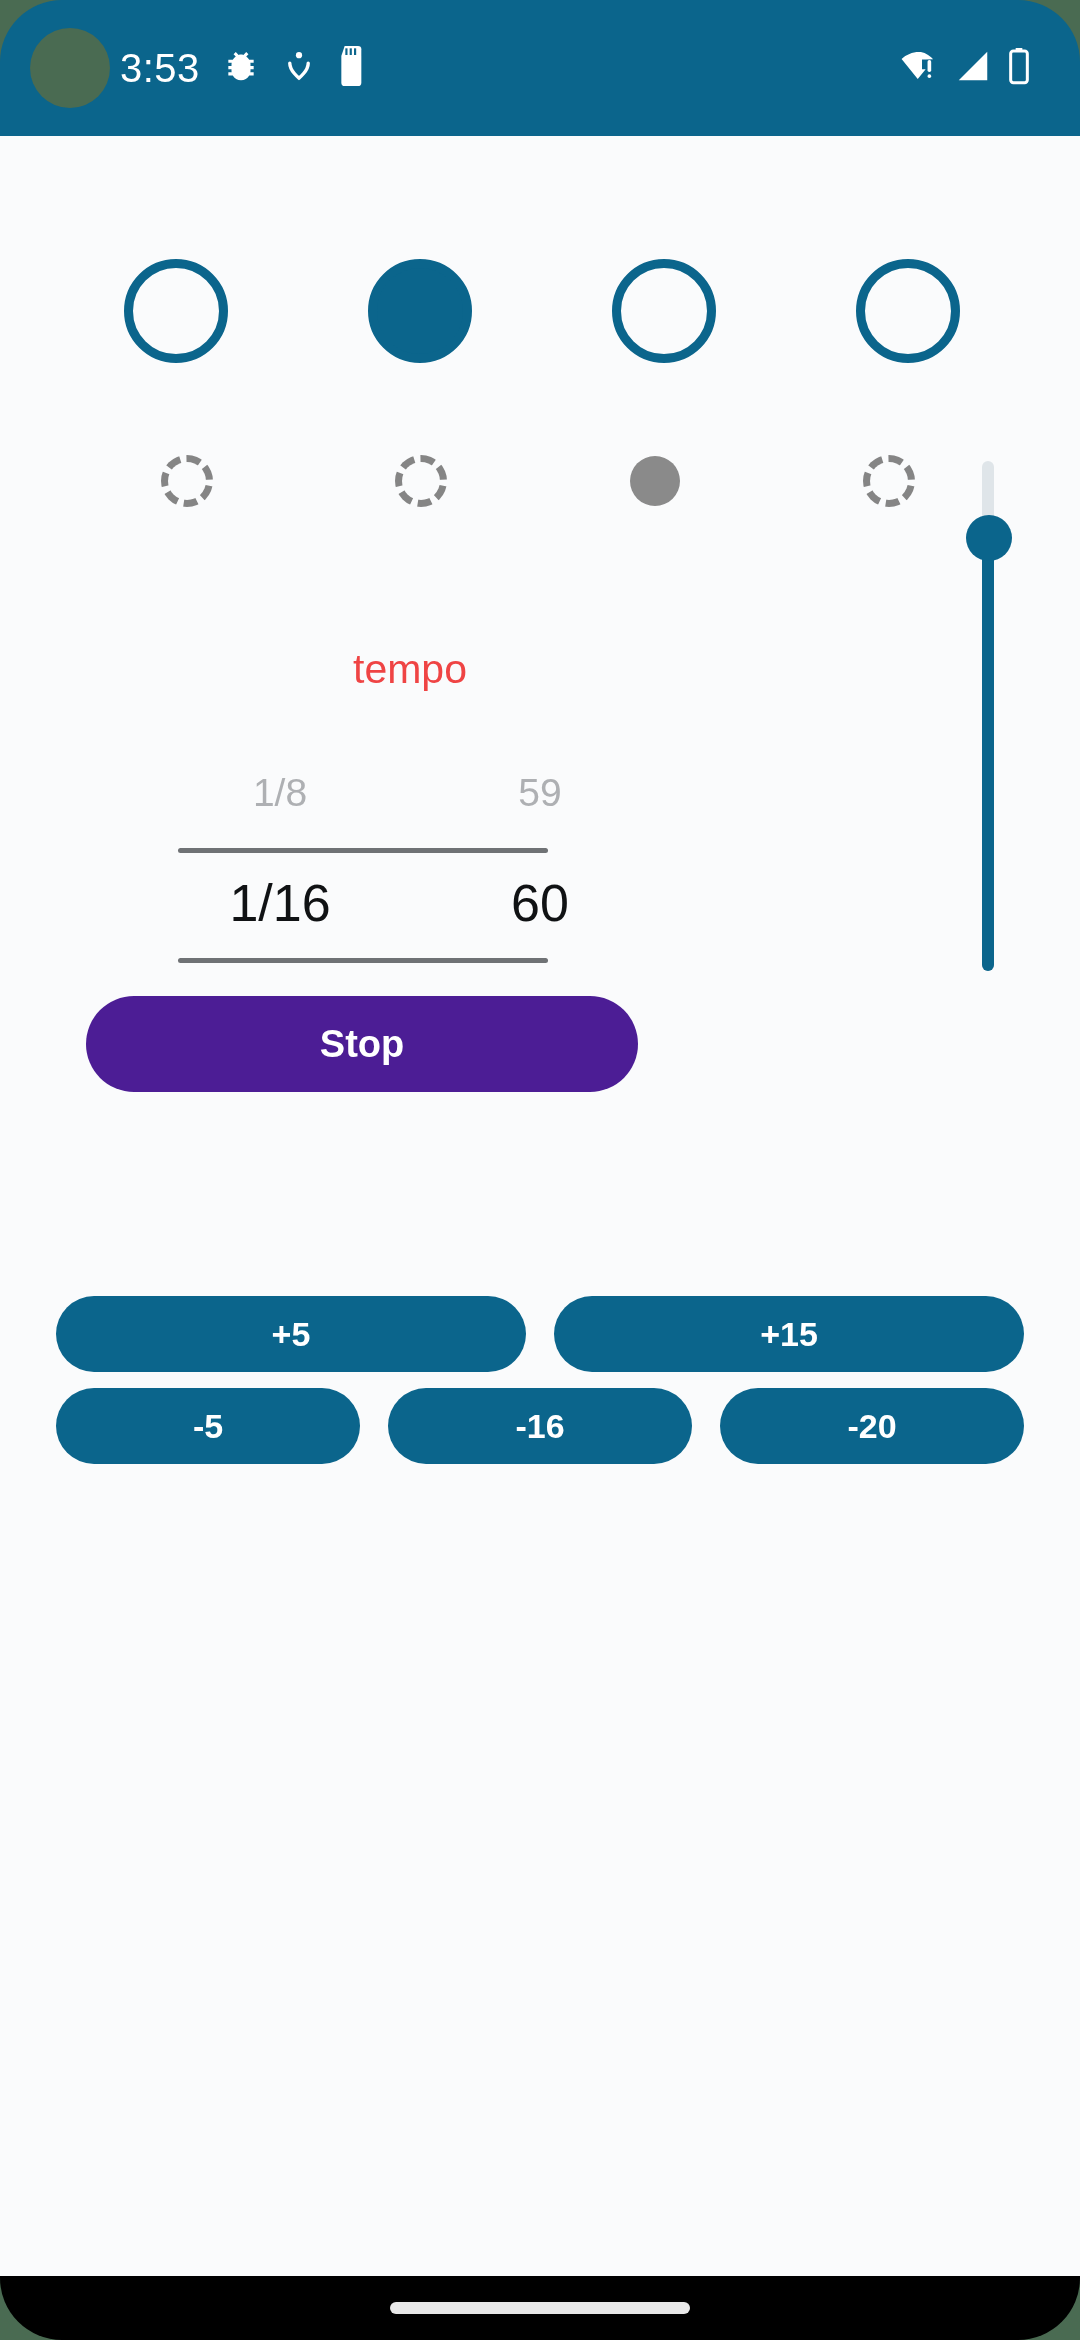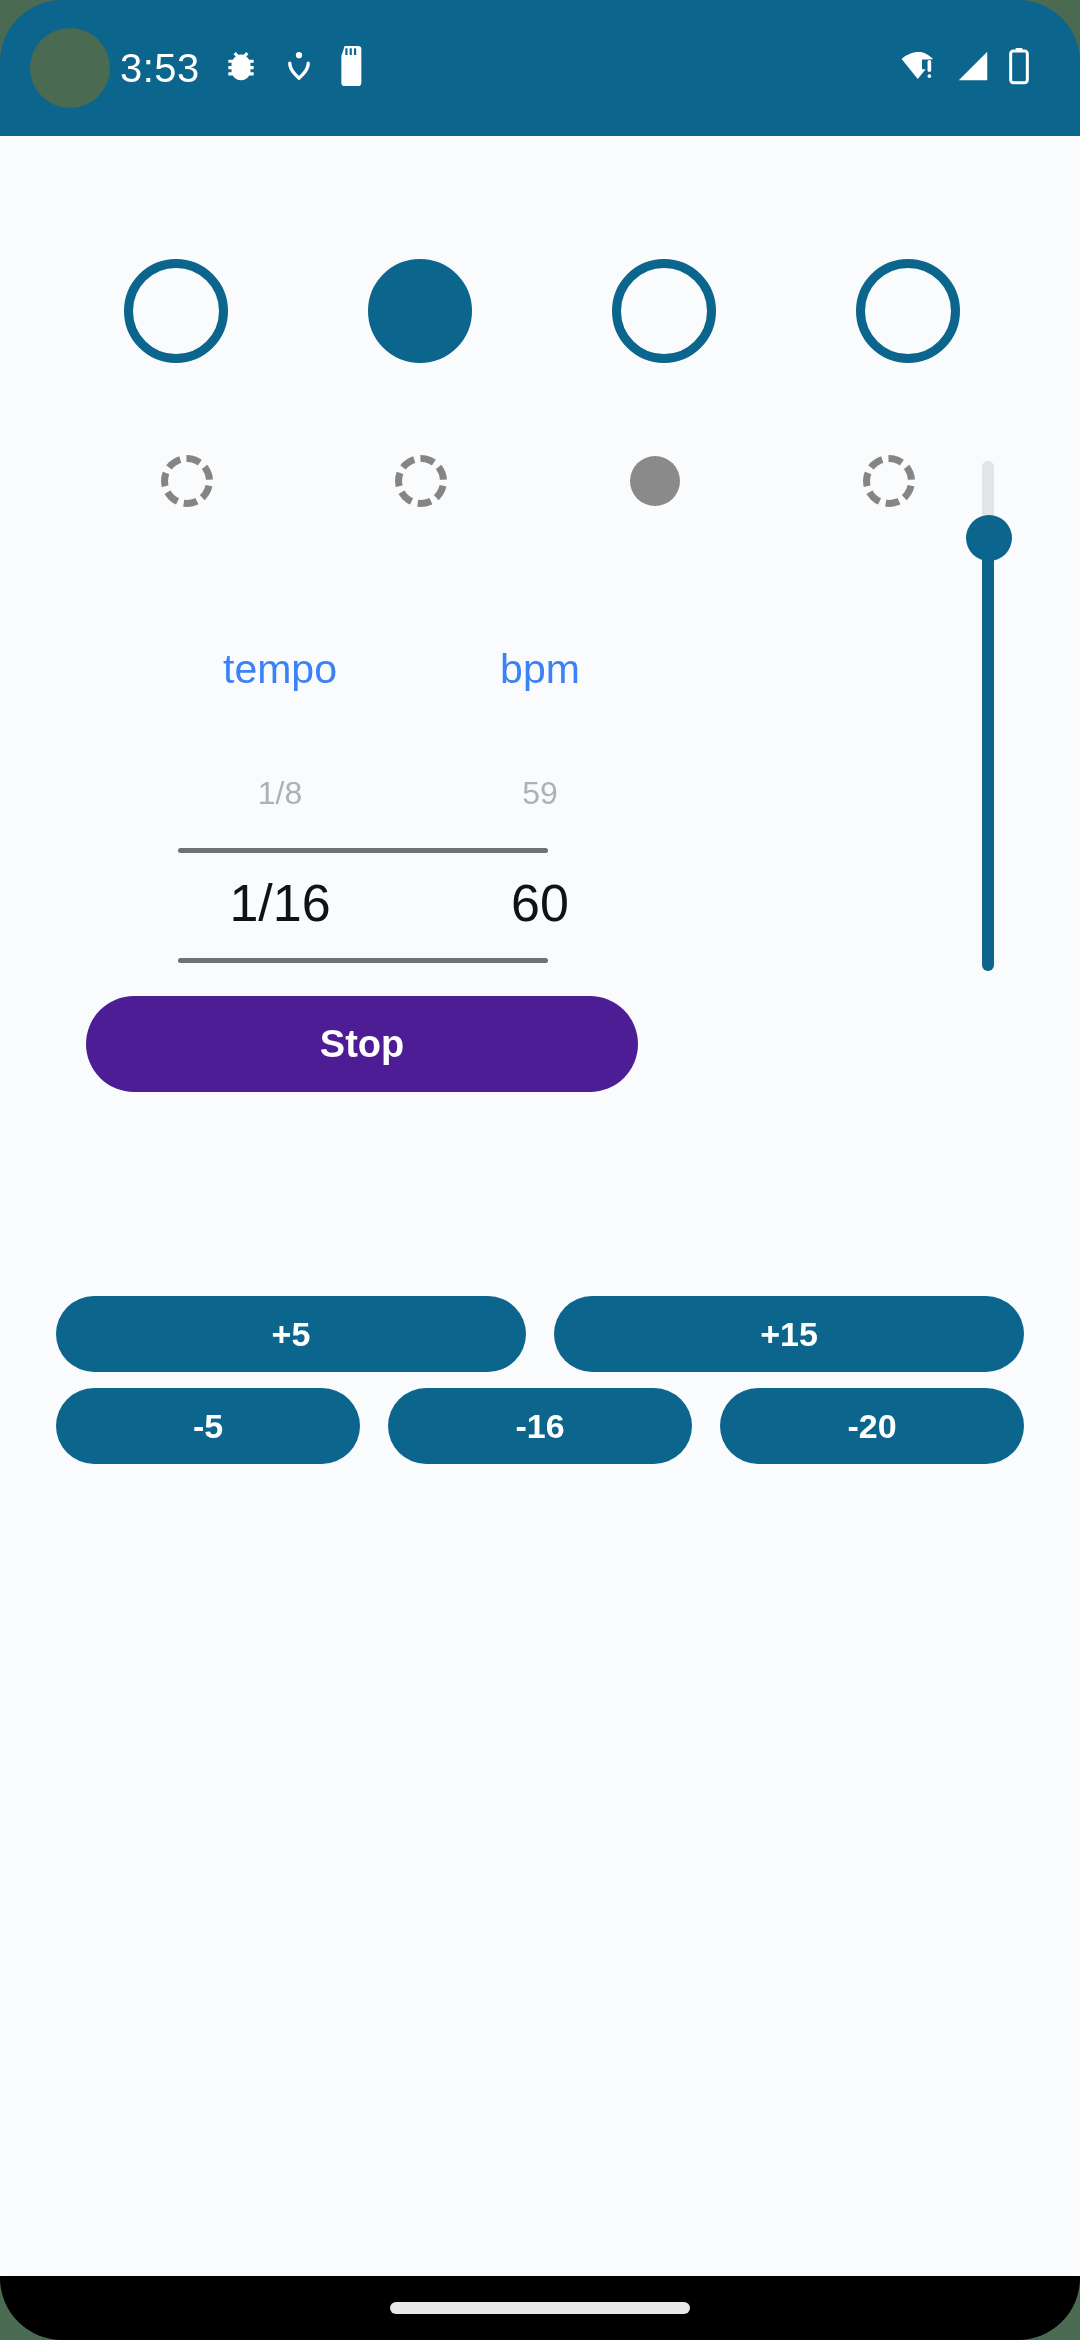--- a/index.html
+++ b/index.html
@@ -98,29 +98,29 @@
   #picker {
     position:absolute;
     top:510px; left:150px;
     width:520px; height:480px;
   }
   #picker-head {
     display:flex; height:92px; align-items:flex-start;
   }
   .pk-col-head {
     flex:1; text-align:center;
-    font-size:41px; color:#3b82f6;
+    font-size:41px; color:#ef4444;
   }
   #picker-rows { position:relative; }
   .pk-row {
     display:flex; height:110px; align-items:center;
   }
   .pk-cell {
     flex:1; text-align:center;
-    font-size:32px; color:#aeb0b3;
+    font-size:39px; color:#aeb0b3;
   }
   .pk-row.selected .pk-cell {
     color:#101214; font-size:52px;
   }
   .pk-divider {
     position:absolute; left:28px;
     width:370px; height:5px;
     background:#6f7275;
     border-radius:3px;
   }
@@ -280,21 +280,20 @@
         <div class="subbeat filled"></div>
       </div>
       <div class="sub-slot">
         <div class="subbeat"></div>
       </div>
     </div>
 
     <div id="picker">
       <div id="picker-head">
         <div class="pk-col-head">tempo</div>
-        <div class="pk-col-head">bpm</div>
       </div>
 
       <div id="picker-rows">
         <div class="pk-row">
           <div class="pk-cell">1/8</div>
           <div class="pk-cell">59</div>
         </div>
 
         <div class="pk-row selected">
           <div class="pk-cell">1/16</div>

